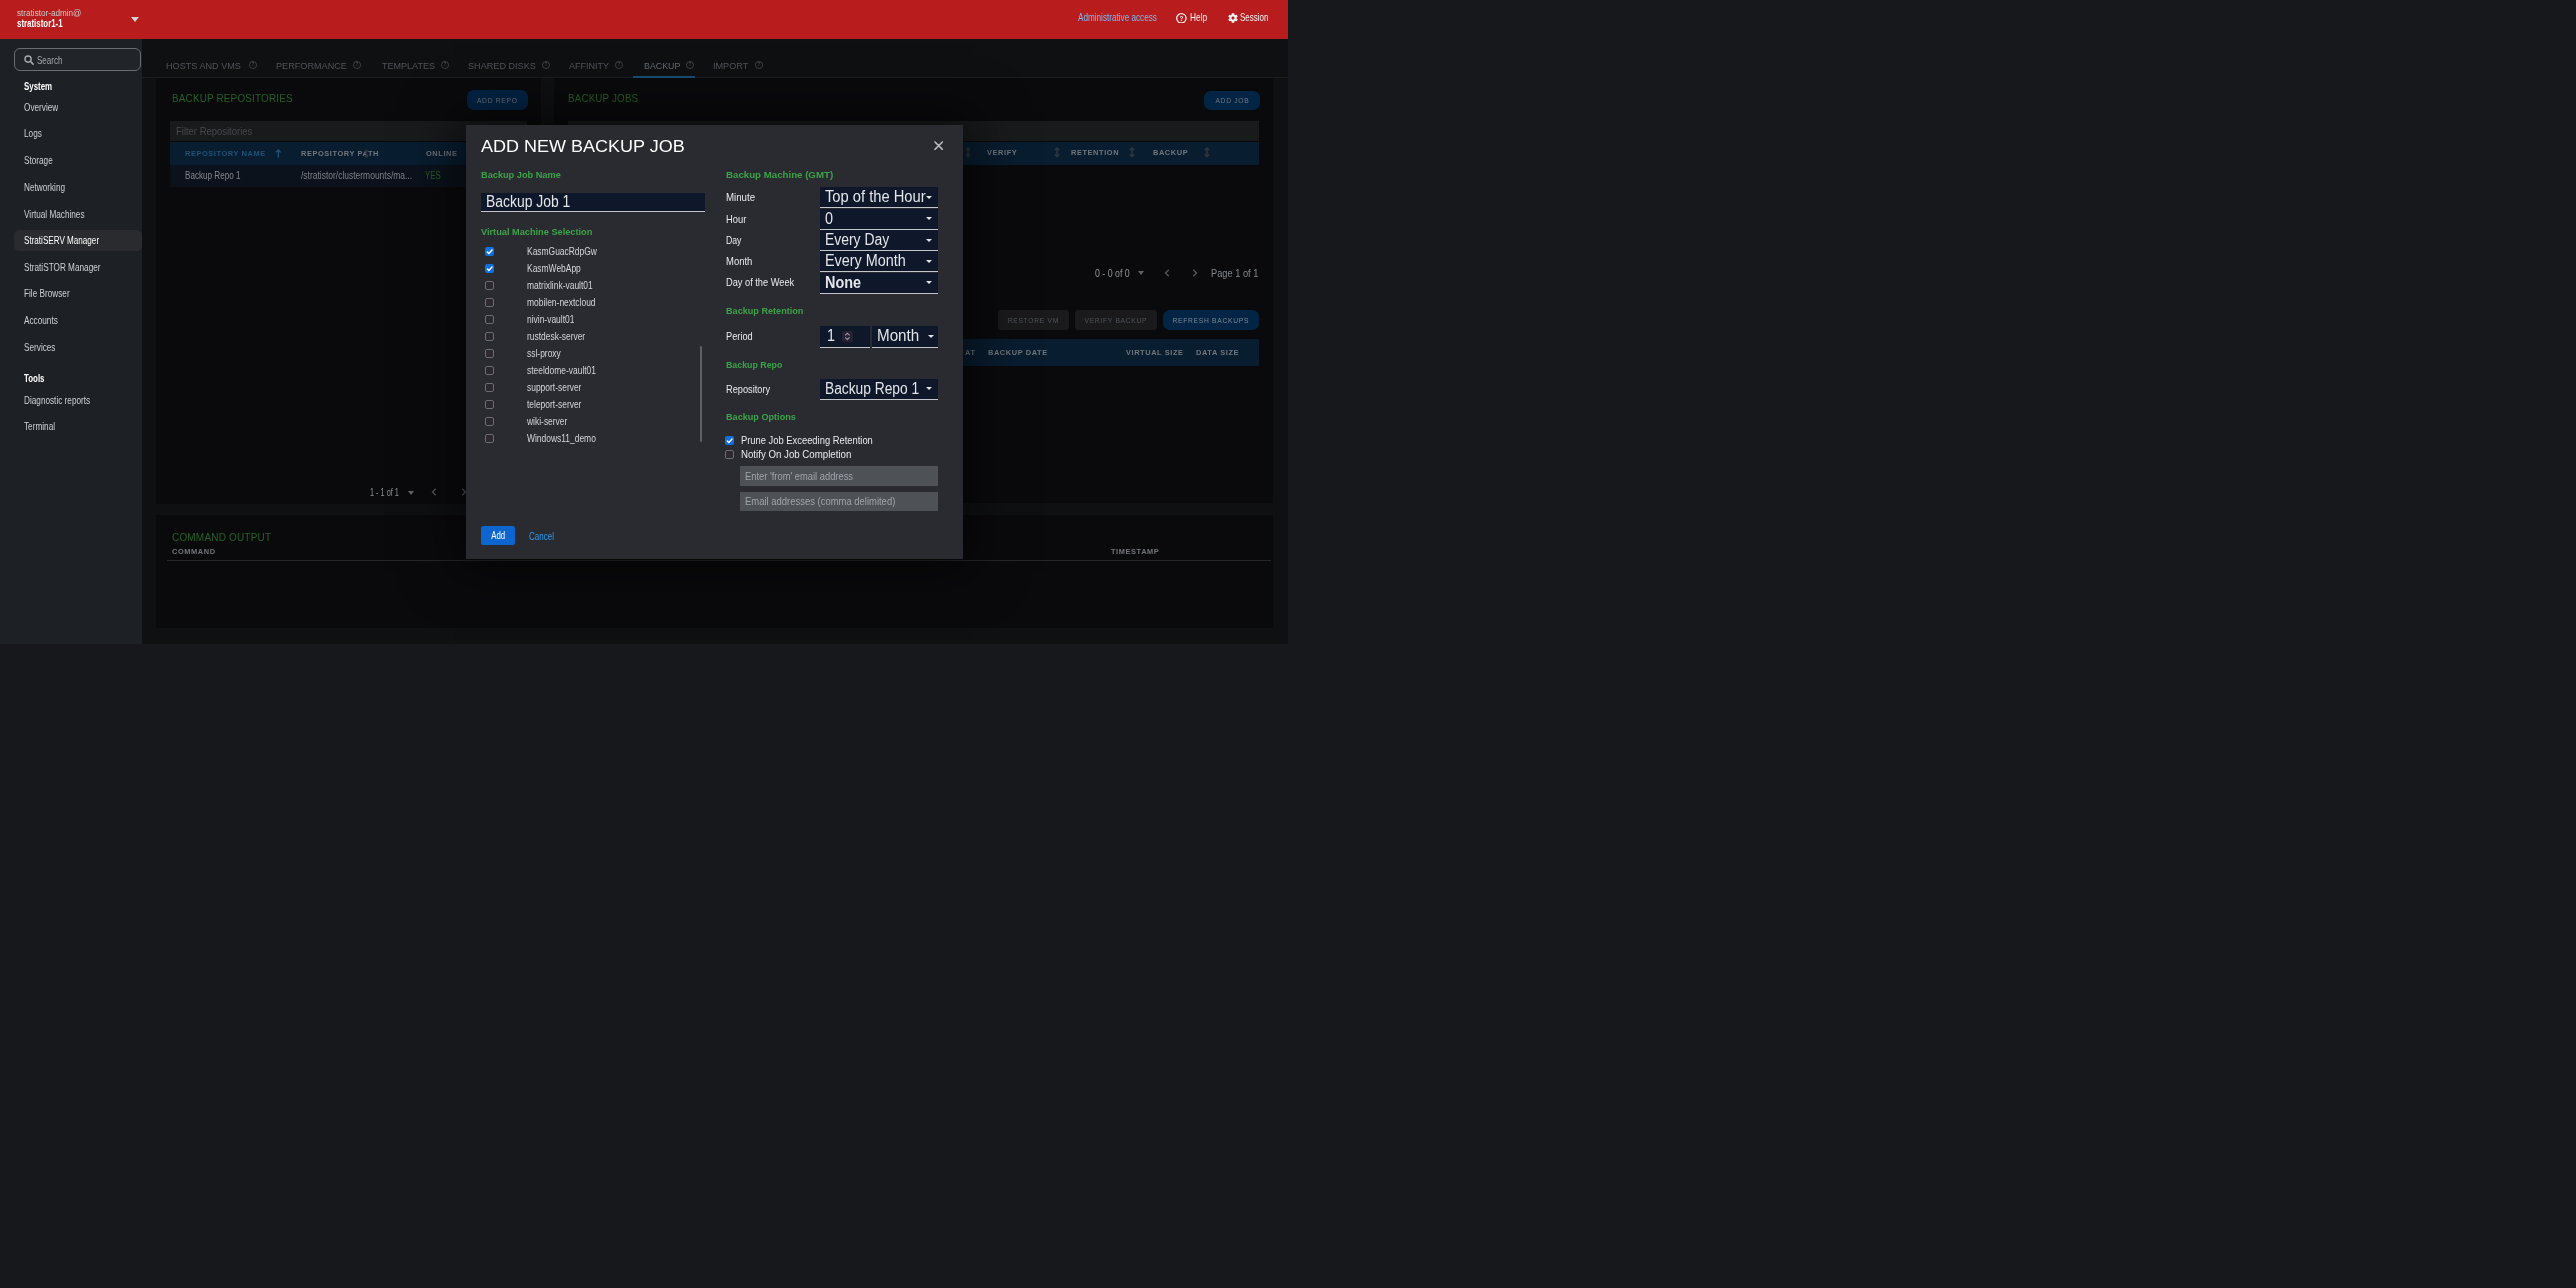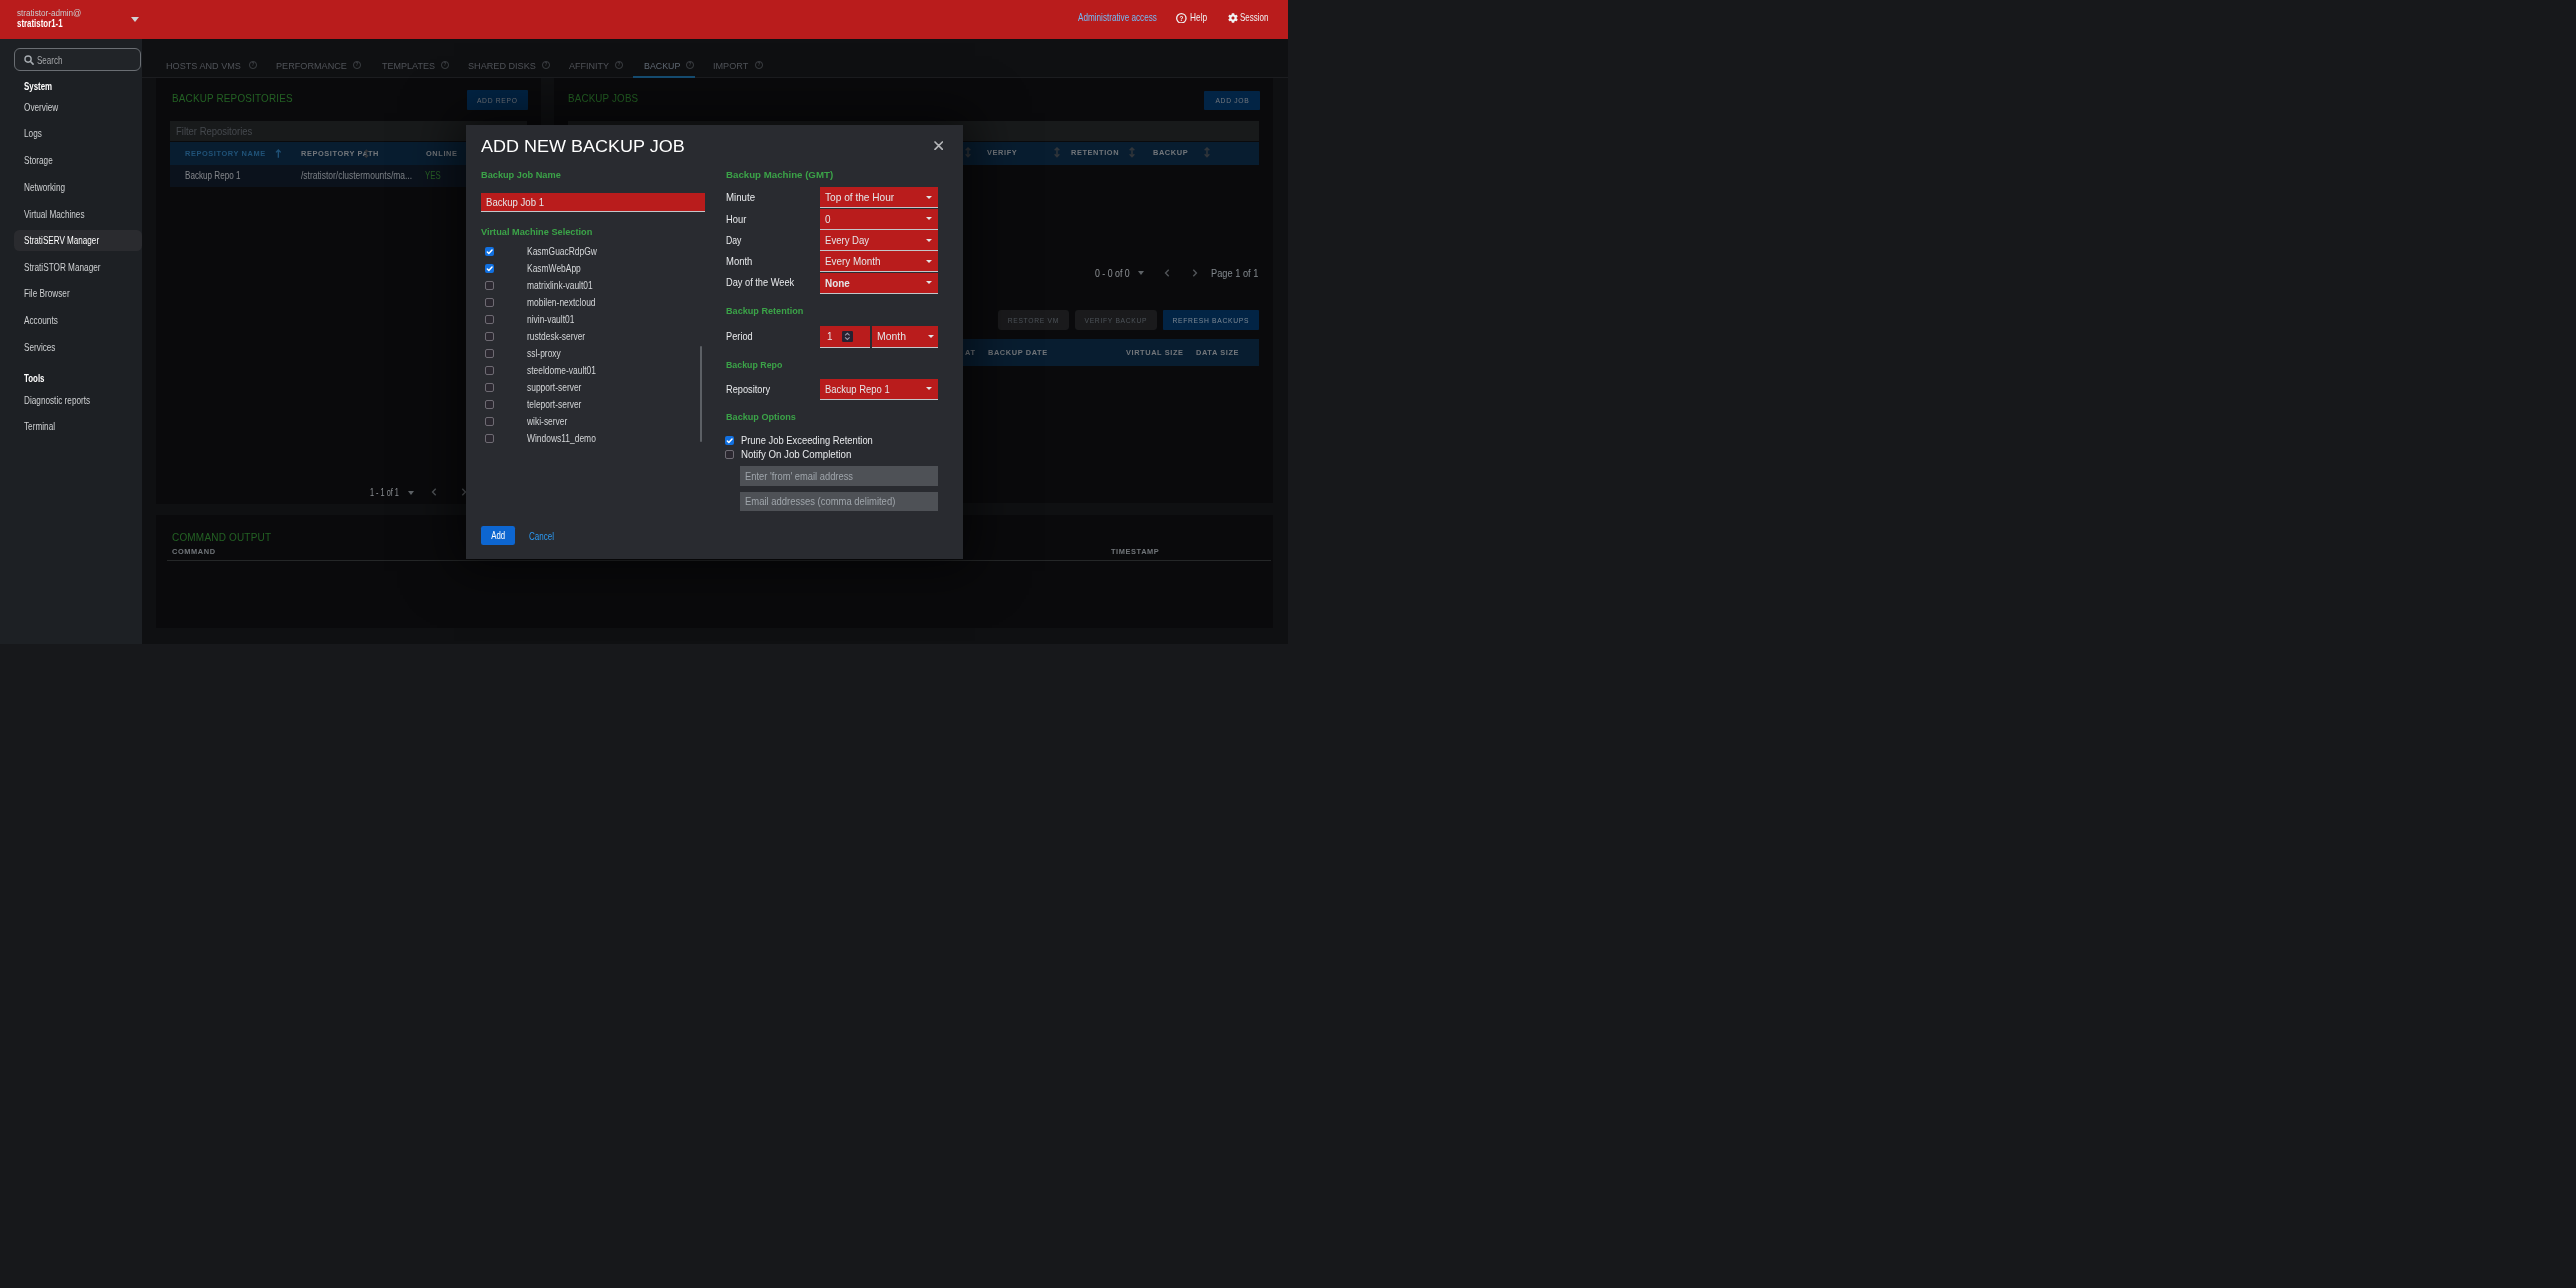--- a/index.html
+++ b/index.html
@@ -3,28 +3,28 @@
 <style>
 * { margin:0; padding:0; box-sizing:border-box; }
 html,body { width:1288px; height:644px; background:#17181b; overflow:hidden; }
 body { font-family:"Liberation Sans", sans-serif; }
 #app { position:relative; width:1288px; height:644px; background:#17181b; }
 .abs { position:absolute; }
 .tx { position:absolute; transform-origin:0 50%; white-space:nowrap; }
 #masthead { position:absolute; left:0; top:0; width:1288px; height:39px; background:#b91c1c; }
 #sidebar { position:absolute; left:0; top:39px; width:142px; height:605px; background:#1d2024; }
 .panel { position:absolute; background:#0f1013; }
-.pbtn { position:absolute; background:#043768; border-radius:1px; color:#a7adb8; font-size:7.7px; letter-spacing:0.8px; display:flex; align-items:center; justify-content:center; white-space:nowrap; }
+.pbtn { position:absolute; background:#043768; border-radius:7px; color:#a7adb8; font-size:7.7px; letter-spacing:0.8px; display:flex; align-items:center; justify-content:center; white-space:nowrap; }
 .gbtn { position:absolute; background:#27282b; border-radius:3.4px; color:#737b84; font-size:7.7px; letter-spacing:0.8px; display:flex; align-items:center; justify-content:center; white-space:nowrap; }
 .bs { display:inline-block; transform:scaleX(0.875); }
 .thead { position:absolute; background:#0d2c48; }
 .th { position:absolute; transform-origin:0 50%; font-size:7.4px; font-weight:bold; letter-spacing:0.6px; color:#a9afb6; white-space:nowrap; }
 .qmark { position:absolute; width:7.7px; height:7.7px; border:0.8px solid #5d6268; border-radius:50%; color:#5d6268; font-size:4.7px; font-weight:bold; display:flex; align-items:center; justify-content:center; }
 #modal { position:absolute; left:466px; top:125px; width:497px; height:434px; background:#292b30; box-shadow:0 0 47px 12px rgba(0,0,0,0.55); }
-.msel { position:absolute; background:#b91c1c; border-bottom:0.7px solid #c4c6c9; color:#e4e6e8; font-size:11px; display:flex; align-items:center; }
+.msel { position:absolute; background:#0f172a; border-bottom:0.7px solid #c4c6c9; color:#e4e6e8; font-size:16px; display:flex; align-items:center; }
 .msel>span { display:inline-block; transform-origin:0 50%; white-space:nowrap; }
 .caret { position:absolute; width:0; height:0; border-left:3.1px solid transparent; border-right:3.1px solid transparent; border-top:3.4px solid #e2e4e6; }
 .cbx { position:absolute; width:8.7px; height:8.7px; border-radius:2px; }
 .cbx.on { background:#1170e0; display:flex; align-items:center; justify-content:center; }
 .cbx.off { background:#2b2830; border:0.7px solid #6e6b73; }
 </style></head><body>
 <div id="app">
 <div id="masthead">
 <div class="tx" style="left:17px; top:6.7px; font-size:9.7px; color:#c9cbcd; transform:scaleX(0.84);">stratistor-admin@</div>
 <div class="tx" style="left:17px; top:18.4px; font-size:10.4px; color:#ffffff; font-weight:bold; transform:scaleX(0.76);">stratistor1-1</div>

